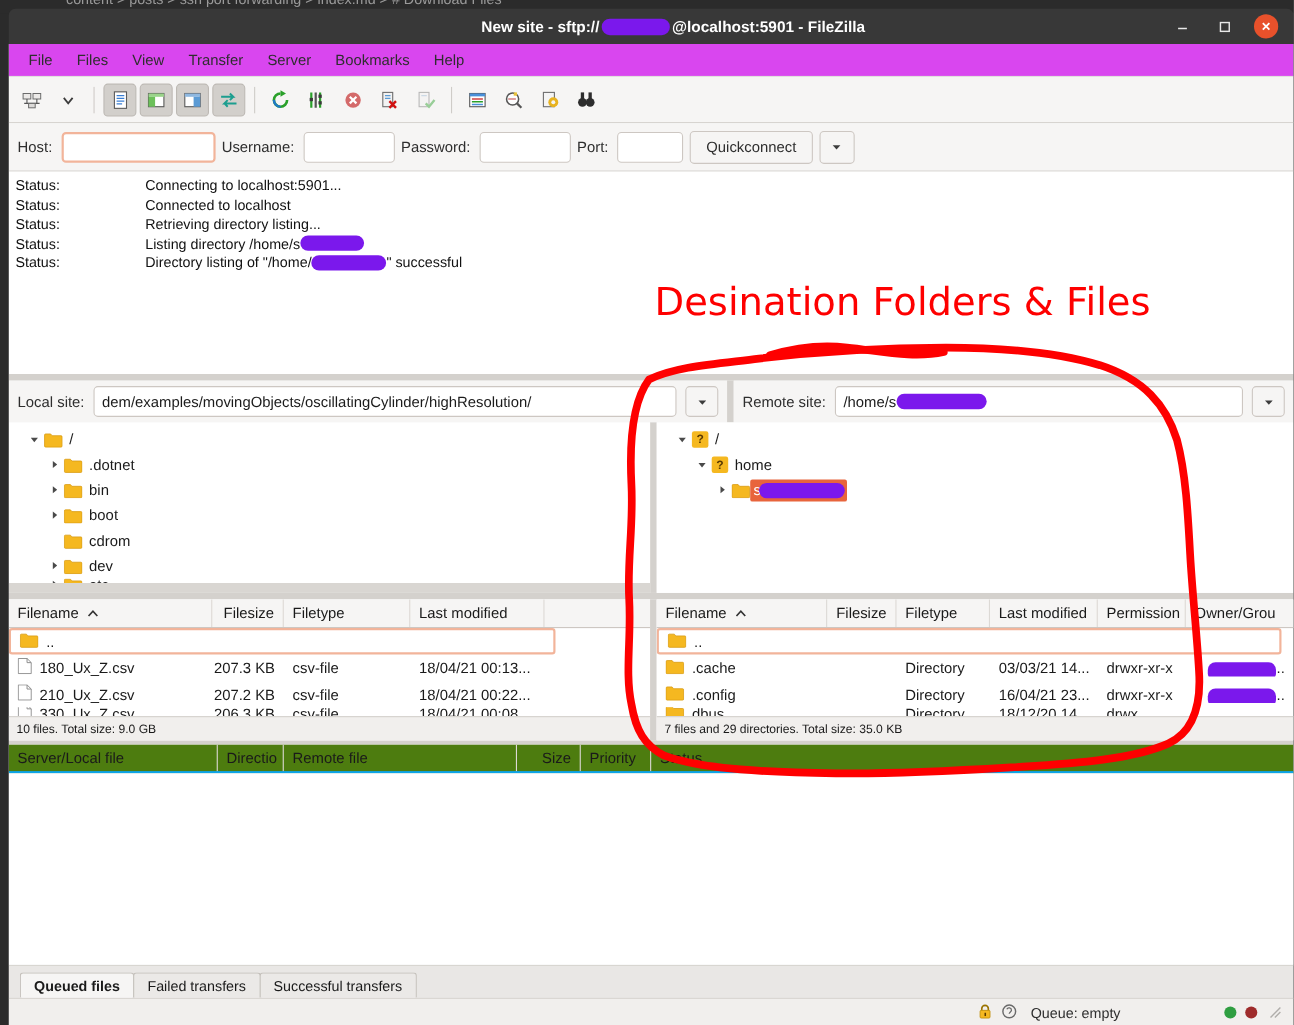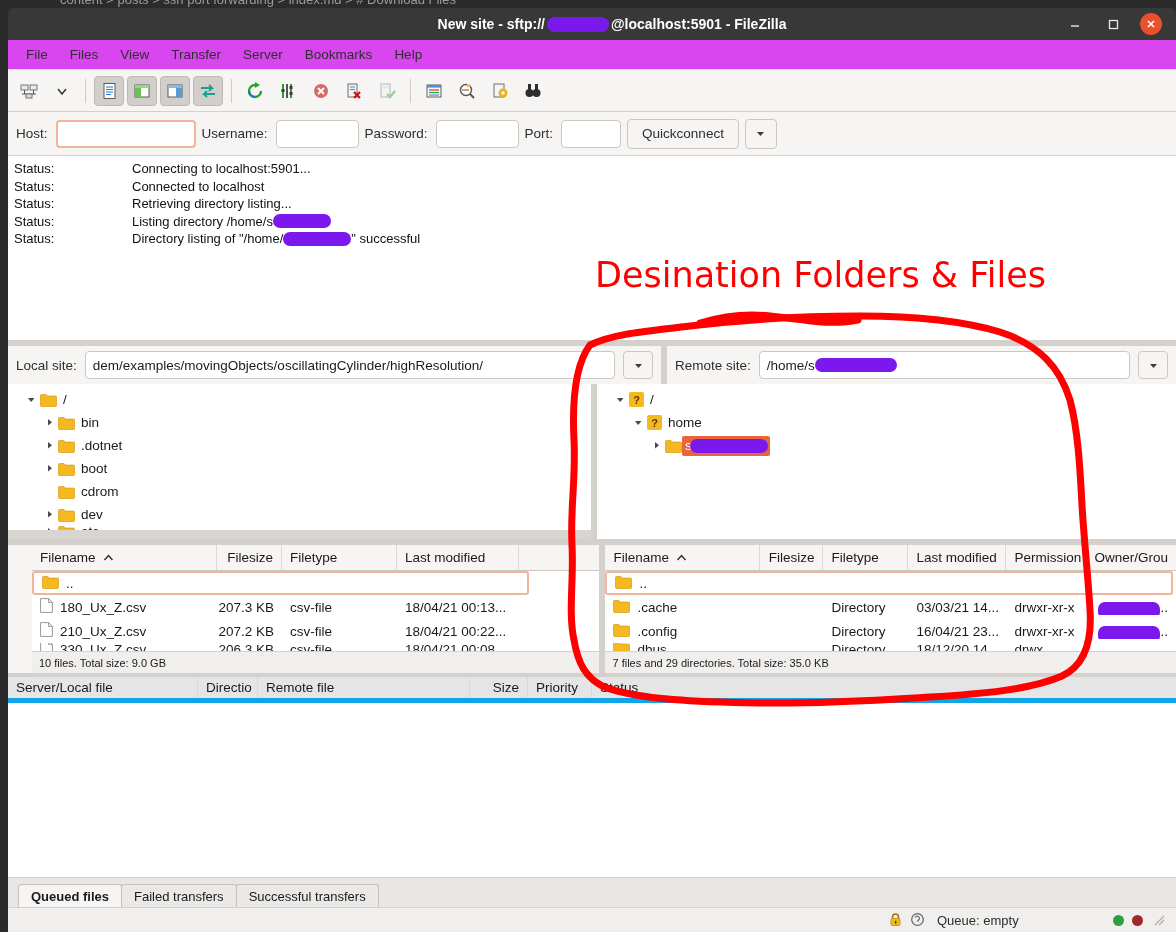--- a/index.html
+++ b/index.html
@@ -122,36 +122,36 @@
   .treepane { background: #fff; overflow: hidden; position: relative; }
   .tnode { display: flex; align-items: center; height: 23px; font-size: 13.5px; color: #1a1a1a; }
   .twist { width: 18px; display: flex; align-items: center; justify-content: center; }
   .ficon { width: 17px; height: 14px; margin-right: 6px; flex: none; }
   .qicon { width: 15px; height: 15px; margin-right: 6px; flex: none;
            background: #f5b820; border-radius: 2px; color: #5a3a00; font-size: 11px;
            font-weight: bold; display:flex; align-items:center; justify-content:center; }
   .tsel { background: #e8643c; border-radius: 2px; padding: 0 3px; color: #fff; }
 
   
-  .listrow { display: flex; padding-left: 24px; }
+  .listrow { display: flex; }
   .listpane { background: #fff; display: flex; flex-direction: column; }
   .lhead { display: flex; height: 26px; background: #f6f5f4; border-bottom: 1px solid #cdc7c2;
            font-size: 13.5px; color: #1a1a1a; }
   .lhead .hc { padding: 4px 8px; border-right: 1px solid #dcd9d5; display: flex;
                align-items: center; overflow: hidden; white-space: nowrap; }
   .lbody { flex: 1; overflow: hidden; }
   .lr { display: flex; height: 24px; align-items: center; font-size: 13.5px; color: #1a1a1a; }
   .lr .c { padding: 0 8px; overflow: hidden; white-space: nowrap; display:flex; align-items:center; }
   .lr.cur { border: 2px solid #f2b49a; border-radius: 3px; height: 24px; }
   .lfoot { height: 22px; background: #f1efed; border-top: 1px solid #d4d1cd;
            font-size: 11px; color: #1a1a1a; display: flex; align-items: center; padding-left: 7px; }
 
   
   .queuepane { background: #fff; display: flex; flex-direction: column; }
-  .qhead { display: flex; height: 26px; background: #e5e5e5; border-bottom: 5px solid #0ea5e9;
+  .qhead { display: flex; height: 26px; background: #4d7c0f; border-bottom: 2px solid #0ea5e9;
            font-size: 13.5px; color: #1a1a1a; }
   .qhead .hc { padding: 4px 8px; border-right: 1px solid #dcd9d5; display: flex;
                align-items: center; overflow:hidden; white-space: nowrap; }
 
   
   .tabbar { height: 30px; background: #e9e7e5; display: flex; align-items: flex-end;
             padding-left: 10px; border-top: 1px solid #d4d1cd; }
   .tab { height: 23px; padding: 0 12px; font-size: 13px; color: #1a1a1a;
          background: #ebe9e7; border: 1px solid #c4c0bb; border-bottom: none;
          border-top-left-radius: 3px; border-top-right-radius: 3px;
@@ -435,34 +435,34 @@
             <span class="twist">
               <svg width="9" height="9" viewBox="0 0 9 9">
                   <path d="M3 1 L3 7.5 L7 4.2 Z" fill="#4a4a4a"></path>
                 </svg>
             </span>
             <span class="ficon">
               <svg width="17" height="14" viewBox="0 0 17 14">
                   <path d="M0.5 2.5 a1 1 0 0 1 1 -1 h4.5 l1.4 1.6 h8.1 a1 1 0 0 1 1 1 v8.4 a1 1 0 0 1 -1 1 h-14 a1 1 0 0 1 -1 -1 z" fill="#f5b820" stroke="#d89a10" stroke-width="0.7"></path>
                 </svg>
             </span>
-            <span>bin</span>
+            <span>.dotnet</span>
           </div>
           <div class="tnode" style="padding-left:32px">
             <span class="twist">
               <svg width="9" height="9" viewBox="0 0 9 9">
                   <path d="M3 1 L3 7.5 L7 4.2 Z" fill="#4a4a4a"></path>
                 </svg>
             </span>
             <span class="ficon">
               <svg width="17" height="14" viewBox="0 0 17 14">
                   <path d="M0.5 2.5 a1 1 0 0 1 1 -1 h4.5 l1.4 1.6 h8.1 a1 1 0 0 1 1 1 v8.4 a1 1 0 0 1 -1 1 h-14 a1 1 0 0 1 -1 -1 z" fill="#f5b820" stroke="#d89a10" stroke-width="0.7"></path>
                 </svg>
             </span>
-            <span>.dotnet</span>
+            <span>bin</span>
           </div>
           <div class="tnode" style="padding-left:32px">
             <span class="twist">
               <svg width="9" height="9" viewBox="0 0 9 9">
                   <path d="M3 1 L3 7.5 L7 4.2 Z" fill="#4a4a4a"></path>
                 </svg>
             </span>
             <span class="ficon">
               <svg width="17" height="14" viewBox="0 0 17 14">
                   <path d="M0.5 2.5 a1 1 0 0 1 1 -1 h4.5 l1.4 1.6 h8.1 a1 1 0 0 1 1 1 v8.4 a1 1 0 0 1 -1 1 h-14 a1 1 0 0 1 -1 -1 z" fill="#f5b820" stroke="#d89a10" stroke-width="0.7"></path>

